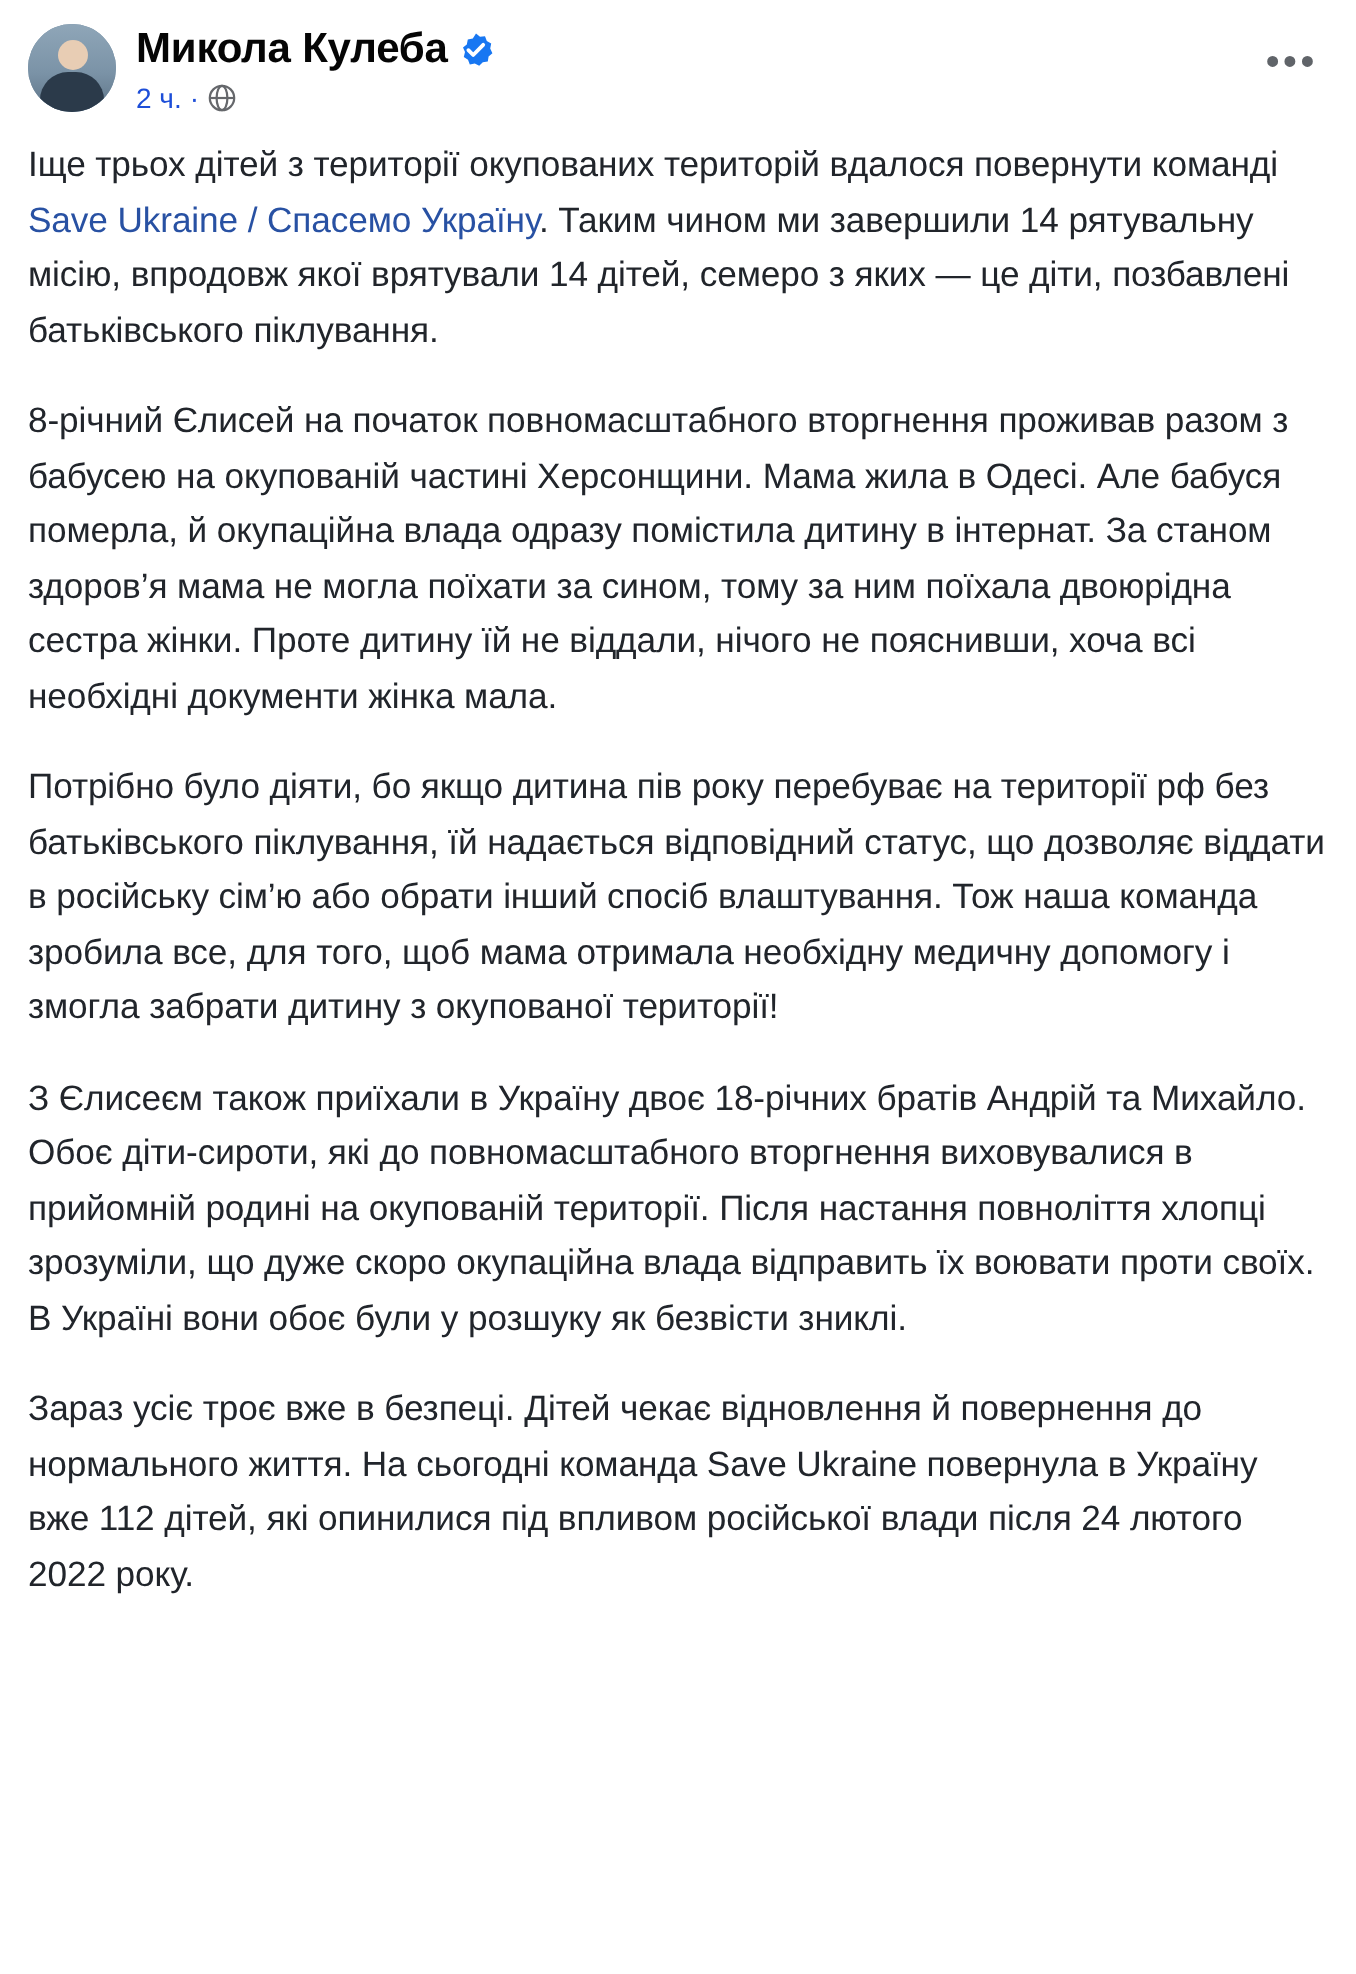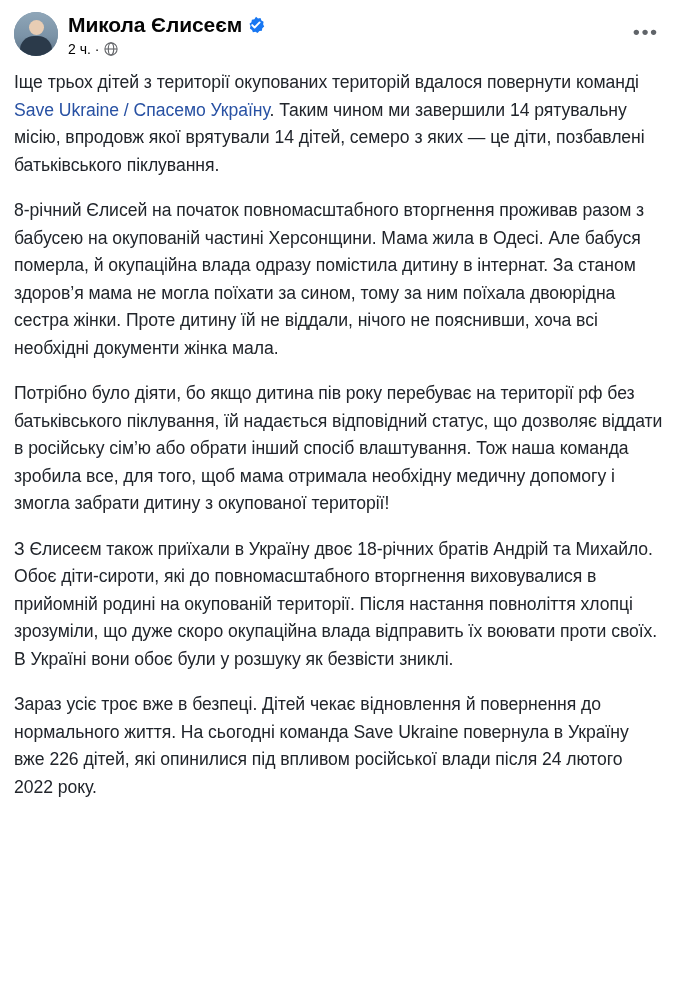--- a/index.html
+++ b/index.html
@@ -77,21 +77,21 @@
     margin-left: 5px;
     width: 18px;
     height: 18px;
     align-items: center;
     justify-content: center;
   }
   .meta-row {
     display: flex;
     align-items: center;
     margin-top: 4px;
-    color: #000000;
+    color: #1d4ed8;
     font-size: 14px;
     line-height: 16px;
   }
   .meta-row .sep {
     margin: 0 4px;
   }
   .globe {
     display: inline-flex;
     width: 14px;
     height: 14px;
@@ -144,21 +144,21 @@
   <div class="post-header">
 
     <div class="avatar">
       <div class="av-sky"></div>
       <div class="av-head"></div>
       <div class="av-body"></div>
     </div>
 
     <div class="header-text">
       <div class="name-row">
-        <span class="author-name">Микола Єлисеєм</span>
+        <span class="author-name">Микола Кулеба</span>
         <span class="verified">
           <svg width="18" height="18" viewBox="0 0 18 18" aria-hidden="true">
             <path d="M9 0.8 L11 2.4 L13.5 2.1 L14.4 4.5 L16.6 5.8 L16.1 8.3 L17.2 10.6 L15.3 12.2 L14.9 14.7 L12.4 15.1 L10.6 16.9 L8.4 15.8 L5.9 16.2 L5 13.9 L2.9 12.5 L3.5 10 L2.5 7.7 L4.4 6.2 L4.9 3.7 L7.4 3.2 Z" fill="#1877f2"></path>
             <path d="M5.2 9.1 L7.6 11.5 L12.6 6.4" fill="none" stroke="#ffffff" stroke-width="1.9" stroke-linecap="round" stroke-linejoin="round"></path>
           </svg>
         </span>
       </div>
       <div class="meta-row">
         <span>2 ч.</span>
         <span class="sep">·</span>
@@ -181,17 +181,17 @@
 
     <p><span>Іще трьох дітей з території окупованих територій вдалося повернути команді </span><a class="inline-link" href="#">Save Ukraine / Спасемо Україну</a><span>. Таким чином ми завершили 14 рятувальну місію, впродовж якої врятували 14 дітей, семеро з яких — це діти, позбавлені батьківського піклування.</span></p>
 
     <p>8-річний Єлисей на початок повномасштабного вторгнення проживав разом з бабусею на окупованій частині Херсонщини. Мама жила в Одесі. Але бабуся померла, й окупаційна влада одразу помістила дитину в інтернат. За станом здоров’я мама не могла поїхати за сином, тому за ним поїхала двоюрідна сестра жінки. Проте дитину їй не віддали, нічого не пояснивши, хоча всі необхідні документи жінка мала.</p>
 
     <p>Потрібно було діяти, бо якщо дитина пів року перебуває на території рф без батьківського піклування, їй надається відповідний статус, що дозволяє віддати в російську сім’ю або обрати інший спосіб влаштування. Тож наша команда зробила все, для того, щоб мама отримала необхідну медичну допомогу і змогла забрати дитину з окупованої території!</p>
 
 
     <p>З Єлисеєм також приїхали в Україну двоє 18-річних братів Андрій та Михайло. Обоє діти-сироти, які до повномасштабного вторгнення виховувалися в прийомній родині на окупованій території. Після настання повноліття хлопці зрозуміли, що дуже скоро окупаційна влада відправить їх воювати проти своїх. В Україні вони обоє були у розшуку як безвісти зниклі.</p>
 
-    <p>Зараз усіє троє вже в безпеці. Дітей чекає відновлення й повернення до нормального життя. На сьогодні команда Save Ukraine повернула в Україну вже 226 дітей, які опинилися під впливом російської влади після 24 лютого 2022 року.</p>
+    <p>Зараз усіє троє вже в безпеці. Дітей чекає відновлення й повернення до нормального життя. На сьогодні команда Save Ukraine повернула в Україну вже 112 дітей, які опинилися під впливом російської влади після 24 лютого 2022 року.</p>
 
   </div>
 
 </div>
 
 </body></html>

